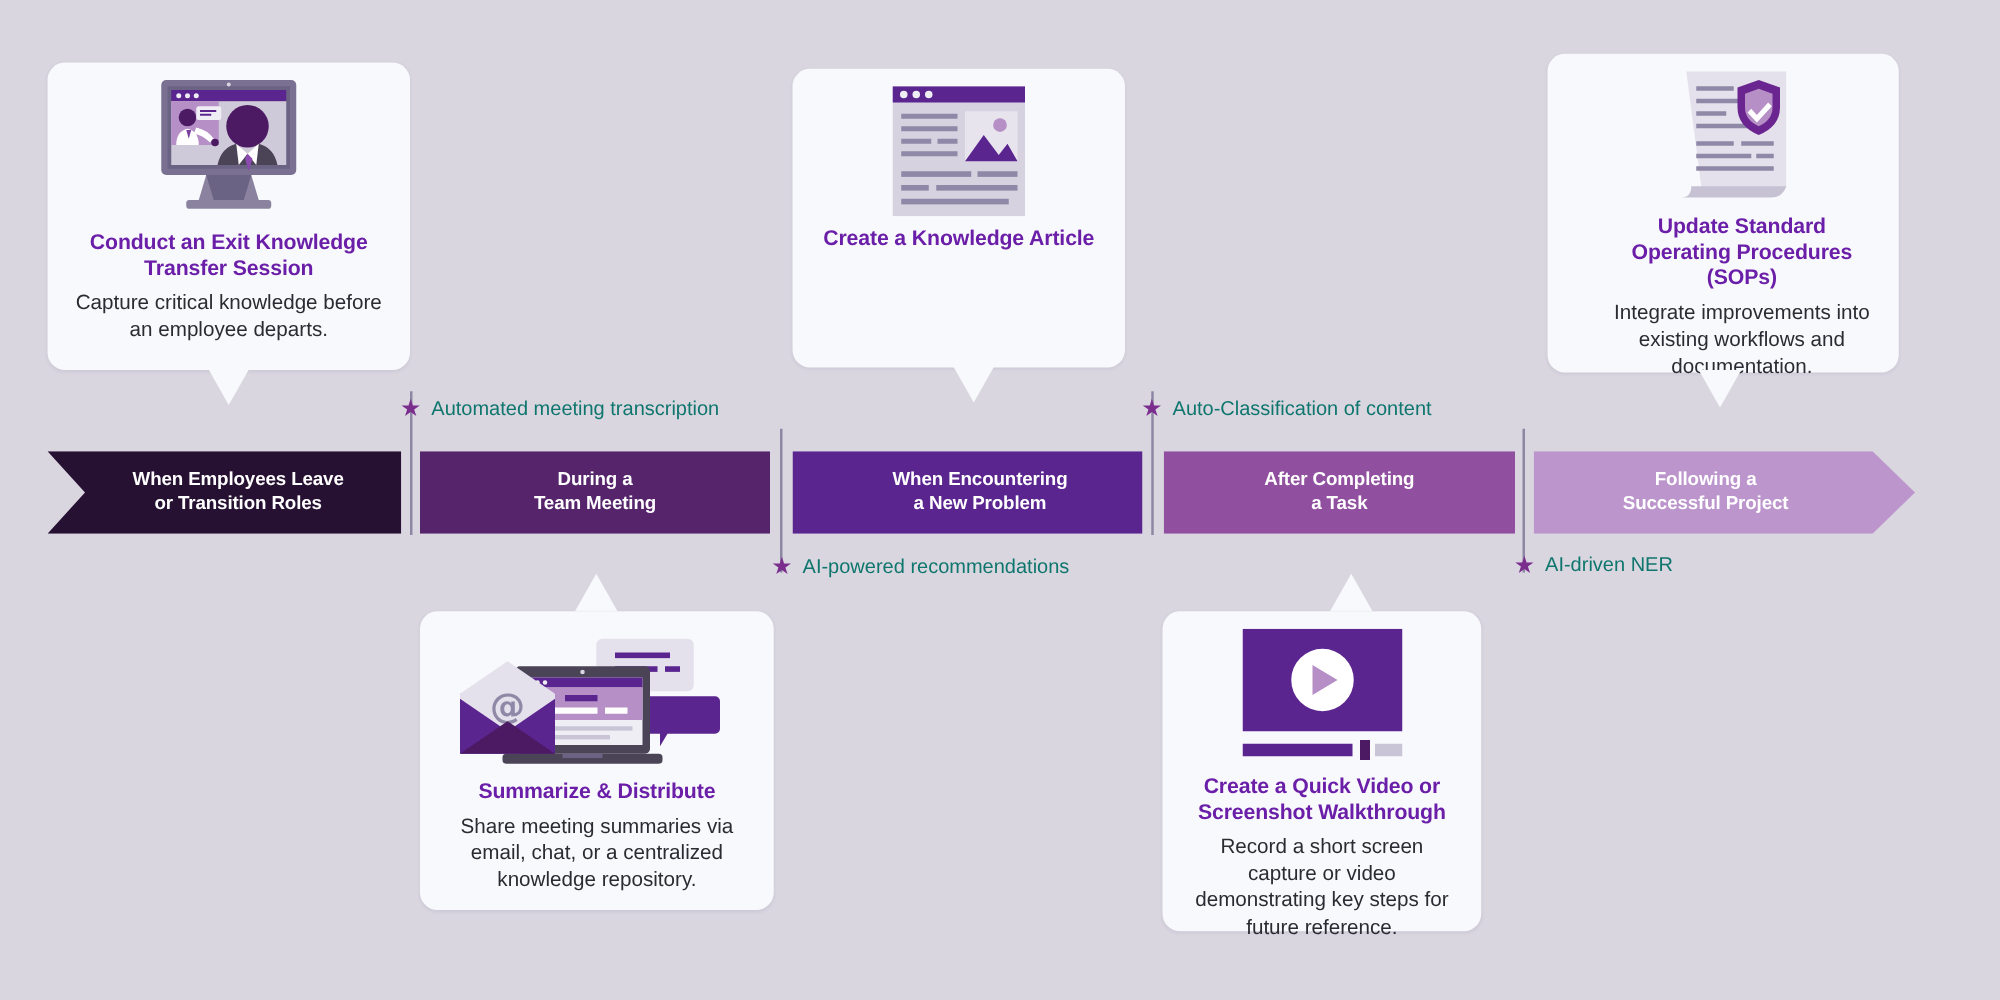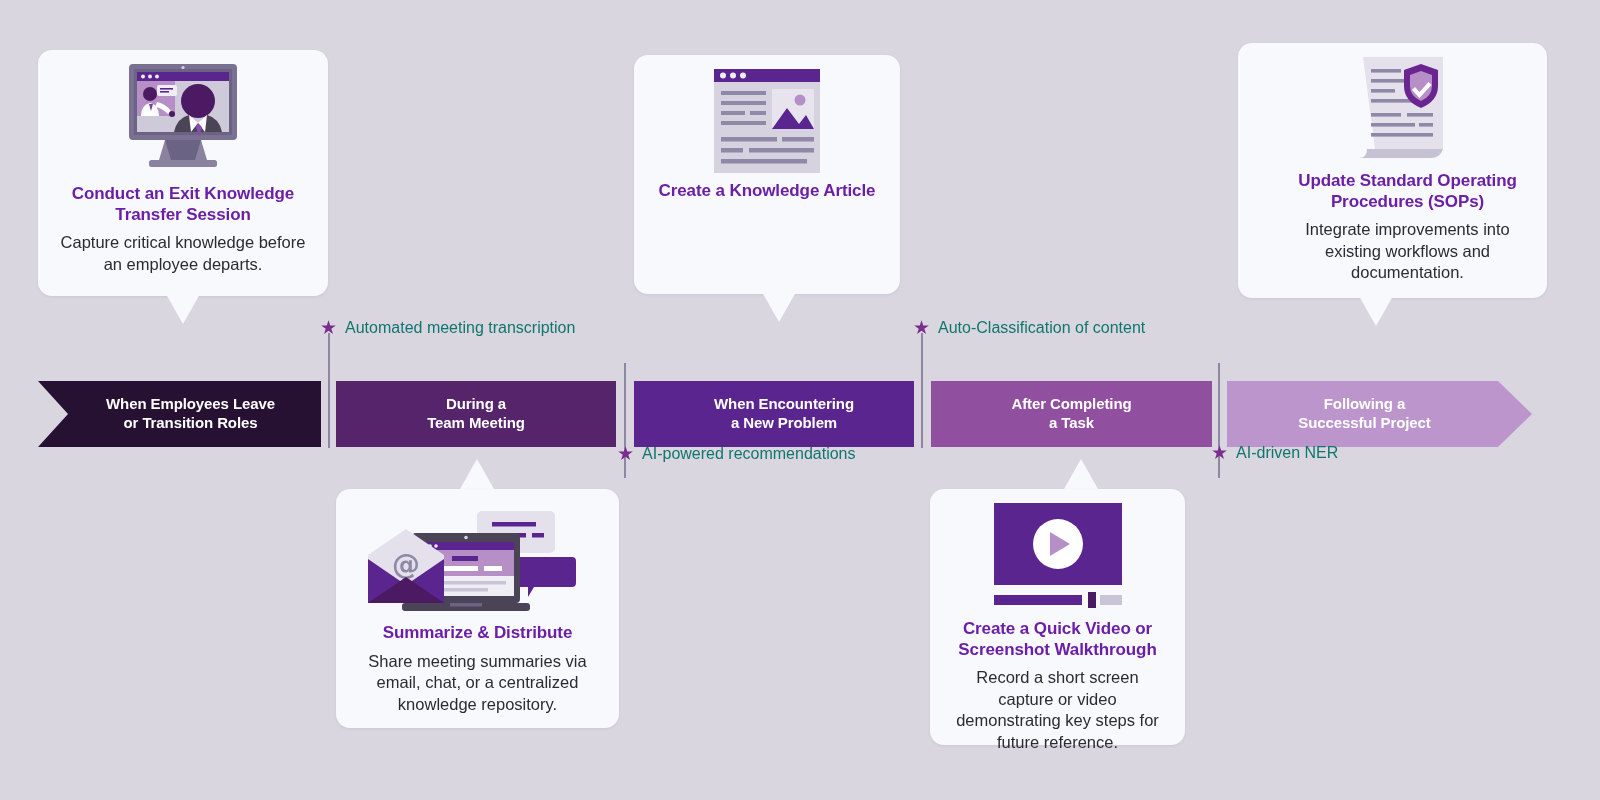--- a/index.html
+++ b/index.html
@@ -46,21 +46,21 @@
   .pointer{
     position:absolute;
     width:0;height:0;
     border-left:17px solid transparent;
     border-right:17px solid transparent;
   }
   .pointer.down{ border-top:30px solid #f8f9fc; }
   .pointer.up{ border-bottom:30px solid #f8f9fc; }
 
   
-  #timeline{position:absolute;left:0;top:361px;width:1420px;height:66px;margin-top:20px;}
+  #timeline{position:absolute;left:0;top:361px;width:1420px;height:66px;}
   .seg{
     position:absolute;
     top:0;height:66px;
     display:flex;align-items:center;justify-content:center;
     box-sizing:border-box;
   }
   .seg .seg-label{
     color:#ffffff;
     font-weight:bold;
     font-size:15px;
@@ -153,21 +153,21 @@
         <rect x="68" y="68" width="32" height="4.5" fill="#8f88a6"></rect>
         <rect x="7" y="79" width="22" height="4.5" fill="#8f88a6"></rect>
         <rect x="35" y="79" width="65" height="4.5" fill="#8f88a6"></rect>
         <rect x="7" y="90" width="86" height="4.5" fill="#8f88a6"></rect>
       </svg>
     </div>
     <div class="c-title">Create a Knowledge Article</div>
   </div>
   <div class="pointer down" style="left:762px;top:292px;"></div>
 
-  <div class="card" style="left:1238px;top:43px;width:309px;height:255px;padding-left:48px;">
+  <div class="card" style="left:1238px;top:43px;width:281px;height:255px;padding-left:48px;">
     <div class="icon-wrap">
       <svg width="98" height="106" viewBox="0 0 98 106">
         <path d="M4 0 h80 v92 q-4 8 -12 8 h-64 q8 0 8-8 z" fill="#e4e1ec"></path>
         <path d="M8 92 h76 q-3 9 -12 9 h-72 q8 0 8-9 z" fill="#c6c2d4"></path>
         <rect x="12" y="12" width="30" height="3.6" fill="#8f88a6"></rect>
         <rect x="12" y="22" width="44" height="3.6" fill="#8f88a6"></rect>
         <rect x="12" y="32" width="24" height="3.6" fill="#8f88a6"></rect>
         <rect x="12" y="42" width="44" height="3.6" fill="#8f88a6"></rect>
         <rect x="12" y="56" width="30" height="3.6" fill="#8f88a6"></rect>
         <rect x="48" y="56" width="26" height="3.6" fill="#8f88a6"></rect>

